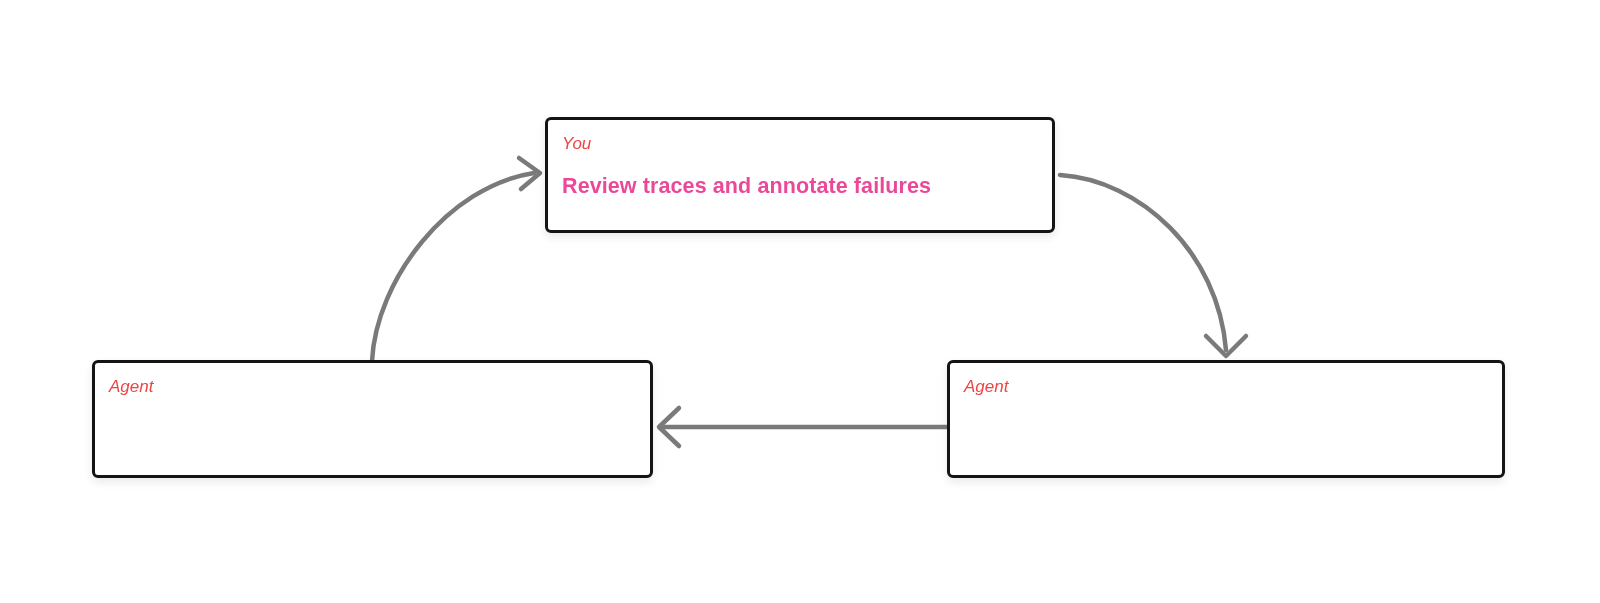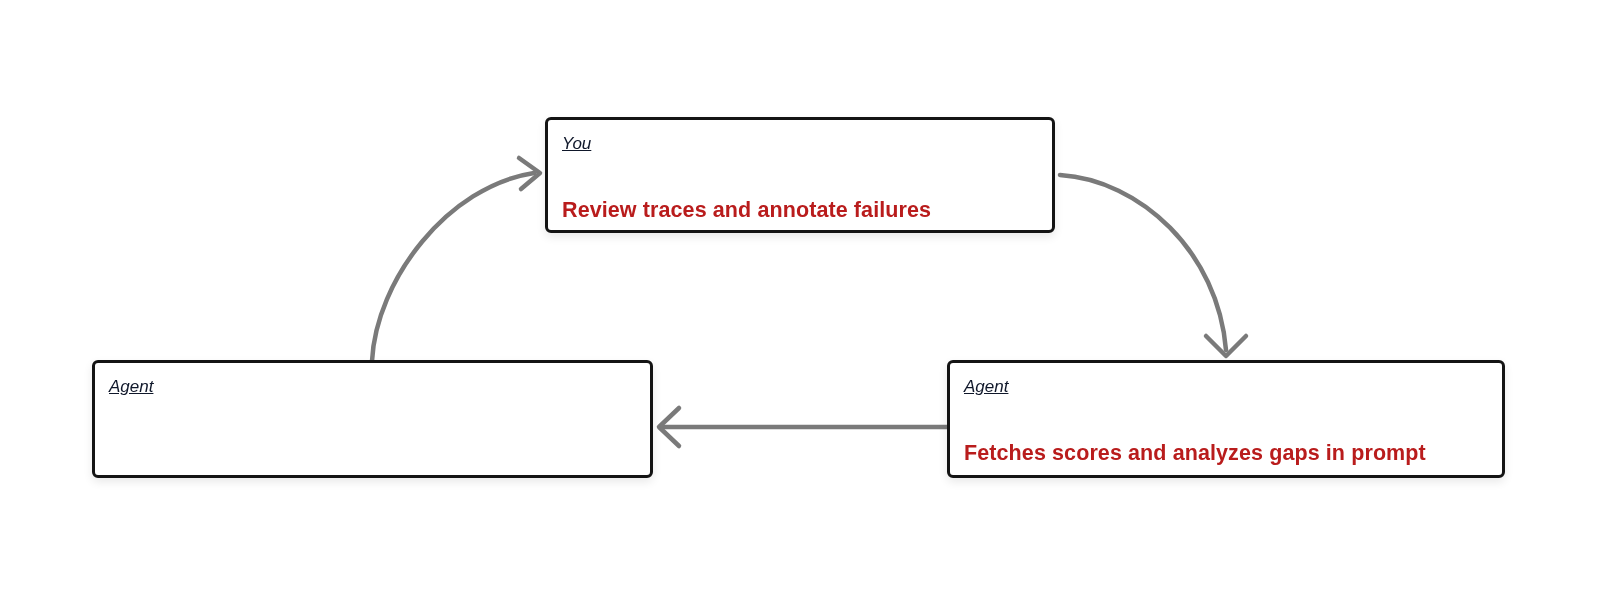--- a/index.html
+++ b/index.html
@@ -28,29 +28,28 @@
     background: #ffffff;
     border: 3px solid #141414;
     border-radius: 6px;
     padding: 13px 16px 0 14px;
     box-shadow: 0 4px 10px rgba(0,0,0,0.09);
   }
   .node .role {
     font-style: italic;
     font-size: 17px;
     line-height: 1.25;
-    color: #0f172a;
-    text-decoration: underline;
+    color: #ef4444;
   }
   .node .title {
-    margin-top: 44px;
+    margin-top: 20px;
     font-weight: 700;
     font-size: 21.5px;
     line-height: 1.2;
-    color: #b91c1c;
+    color: #ec4899;
     letter-spacing: 0.1px;
     white-space: nowrap;
   }
   .node-you        { left: 545px; top: 117px; width: 510px; height: 116px; }
   .node-agent-left { left: 92px;  top: 360px; width: 561px; height: 118px; }
   .node-agent-right{ left: 947px; top: 360px; width: 558px; height: 118px; }
 </style>
 </head>
 <body>
 
@@ -78,16 +77,15 @@
     <div class="role">You</div>
     <div class="title">Review traces and annotate failures</div>
   </div>
 
   <div class="node node-agent-left">
     <div class="role">Agent</div>
   </div>
 
   <div class="node node-agent-right">
     <div class="role">Agent</div>
-    <div class="title">Fetches scores and analyzes gaps in prompt</div>
   </div>
 
 </div>
 
 </body></html>

